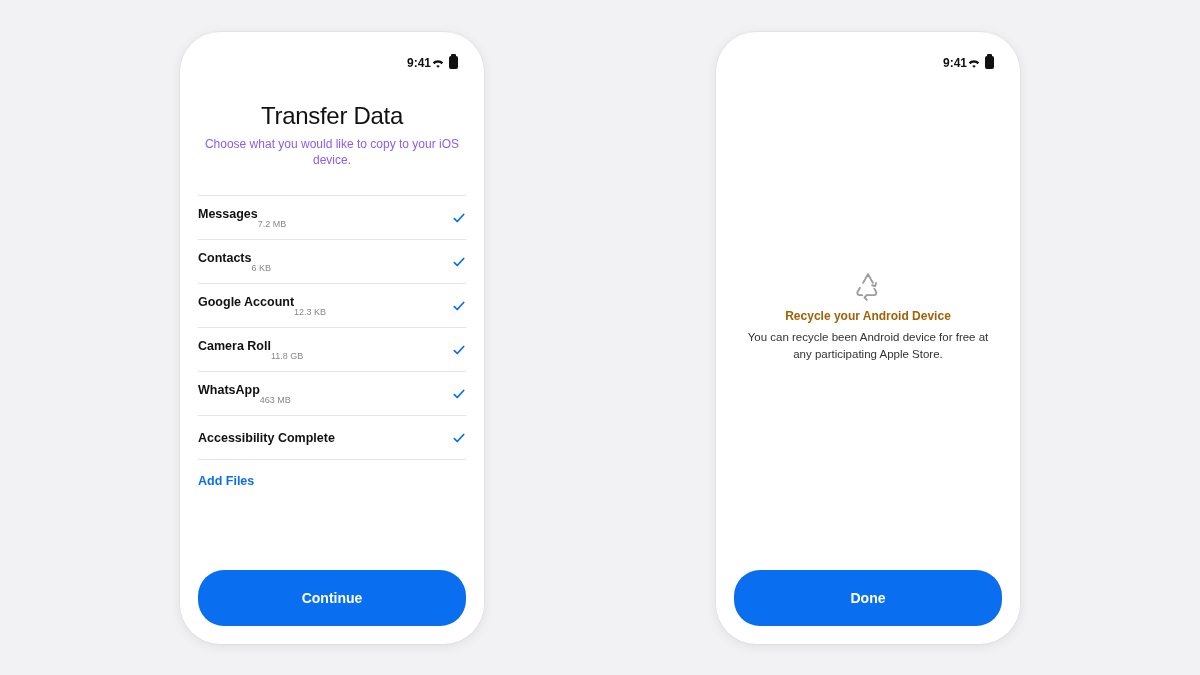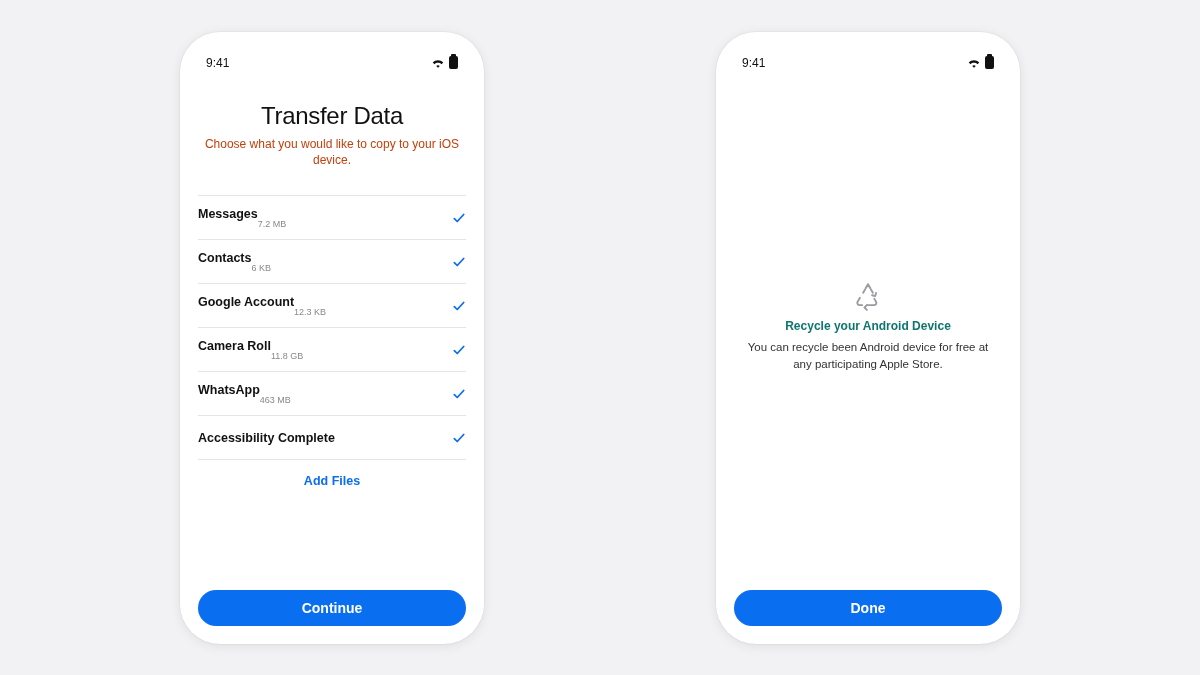--- a/index.html
+++ b/index.html
@@ -20,25 +20,25 @@
     border-radius: 40px;
     box-shadow: 0 2px 12px rgba(0,0,0,0.08), 0 0 0 1px rgba(0,0,0,0.03);
     display: flex;
     flex-direction: column;
     padding: 0 18px 18px 18px;
     position: relative;
     overflow: hidden;
   }
   .status-bar {
     display: flex;
-    justify-content: space-between;
+    justify-content: flex-end;
     align-items: center;
     padding: 24px 8px 12px 8px;
     font-size: 12px;
-    font-weight: 400;
+    font-weight: 700;
     color: #111;
   }
   .status-icons {
     display: flex;
     align-items: center;
     gap: 4px;
   }
   .wifi-icon svg { display:block; }
   .battery {
     width: 9px;
@@ -52,62 +52,61 @@
     position: absolute;
     top: -2px;
     left: 2px;
     width: 5px;
     height: 2px;
     background: #111;
     border-radius: 1px 1px 0 0;
   }
   .heading-block { text-align: center; padding: 20px 4px 12px 4px; }
   .title { font-size: 24px; font-weight: 400; letter-spacing: -0.3px; color: #111; margin-bottom: 6px; }
-  .subtitle { font-size: 12px; color: #c2410c; line-height: 1.4; }
+  .subtitle { font-size: 12px; color: #8b5cf6; line-height: 1.4; }
   .subtitle-2 { font-size: 12px; color: #333; line-height: 1.45; margin-top: 14px; padding: 0 4px; }
   .list { margin-top: 14px; border-top: 1px solid #e5e5e7; }
   .row {
     display: flex;
     justify-content: space-between;
     align-items: center;
     border-bottom: 1px solid #e5e5e7;
     padding: 9px 0 8px 0;
     min-height: 44px;
   }
   .row .labels { display: flex; }
   .row .name { font-size: 12.5px; font-weight: 600; color: #111; }
   .row .size { font-size: 9px; color: #888; margin-top: 12px; }
   .check { color: #0a6ef0; font-size: 14px; font-weight: 700; }
   .check svg { display: block; }
   .add-files {
     color: #0a6ef0;
     font-size: 12.5px;
     font-weight: 600;
     padding: 14px 0 0 0;
-    text-align: center;
   }
   .primary-btn {
     margin-top: auto;
     background: #0a6ef0;
     color: #fff;
     border: none;
     border-radius: 26px;
-    height: 36px;
+    height: 56px;
     font-size: 14px;
     font-weight: 700;
     cursor: pointer;
     width: 100%;
   }
   .recycle-block {
     text-align: center;
     margin-top: auto;
     padding: 0 4px 16px 4px;
   }
   .recycle-icon { margin: 0 auto 8px auto; width: 28px; height: 28px; color: #9b9ba1; }
-  .recycle-title { font-size: 12px; font-weight: 700; color: #0f766e; margin-bottom: 6px; }
+  .recycle-title { font-size: 12px; font-weight: 700; color: #a16207; margin-bottom: 6px; }
   .recycle-text { font-size: 11.5px; color: #333; line-height: 1.4; }
   .content-stack { display:flex; flex-direction:column; flex:1; }
 </style>
 </head>
 <body>
 
 <div class="phone">
   <div class="status-bar">
     <span>9:41</span>
     <div class="status-icons">

